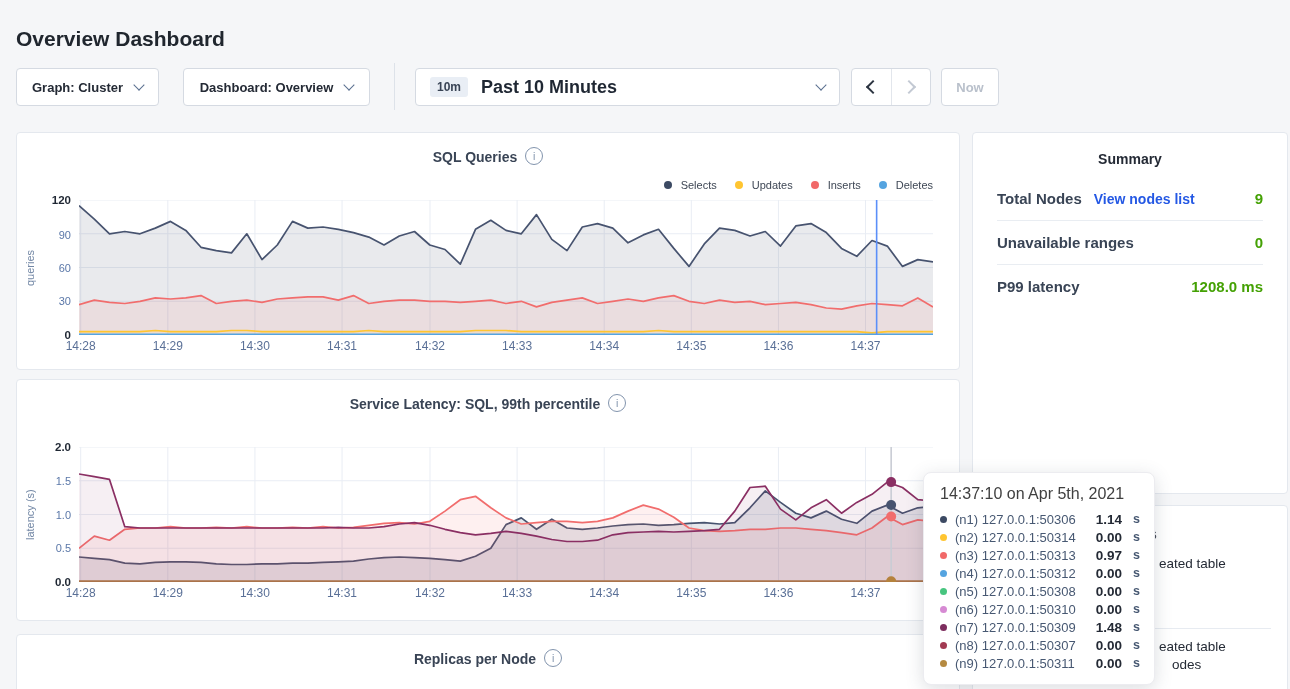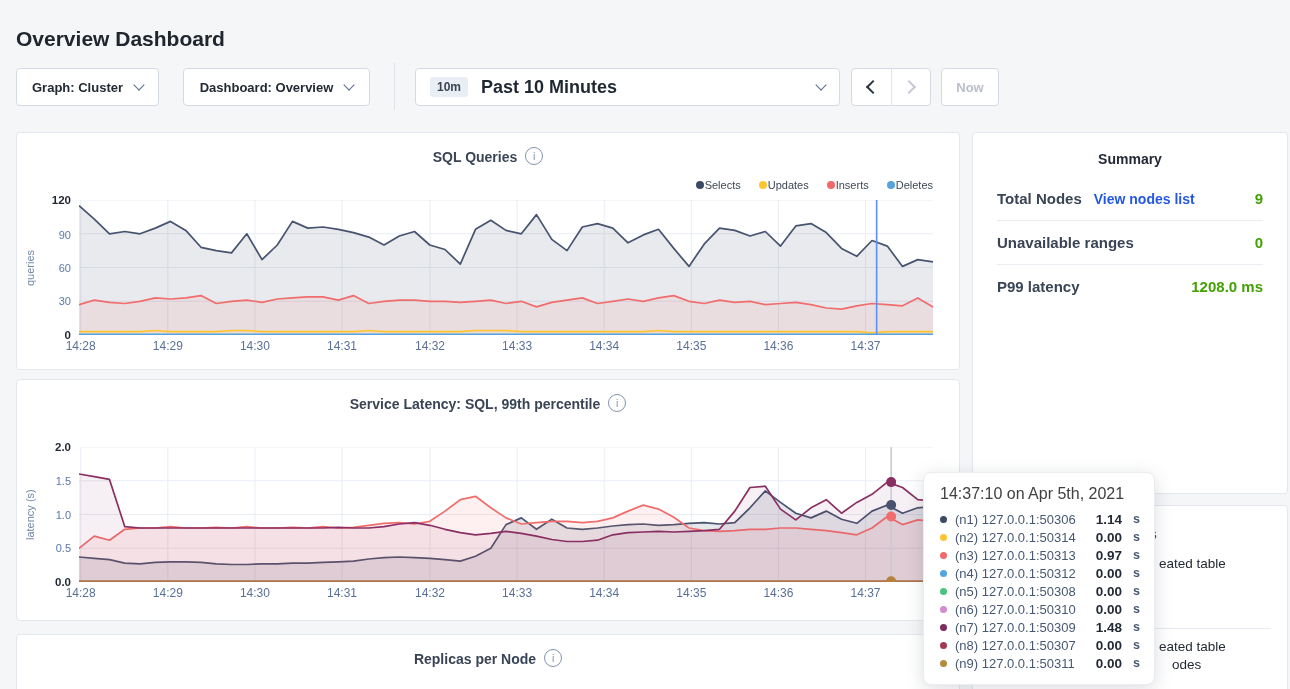--- a/index.html
+++ b/index.html
@@ -39,21 +39,21 @@
   #panel-replicas{left:16px;top:634px;width:944px;height:120px;}
   #panel-summary{left:972px;top:132px;width:316px;height:362px;}
   #panel-events{left:972px;top:505px;width:316px;height:240px;overflow:hidden;}
 
   .chart-title-row{position:absolute;top:14px;left:0;right:0;display:flex;align-items:flex-end;justify-content:center;gap:8px;}
   .chart-title{font-size:14px;font-weight:700;color:#394455;}
   .info-icon{width:16px;height:16px;border:1px solid #8294ad;border-radius:50%;color:#8294ad;font-size:10.5px;
       line-height:16px;text-align:center;flex:none;cursor:pointer;}
 
   .legend{position:absolute;top:46px;right:26px;display:flex;gap:18px;align-items:center;}
-  .legend-item{display:flex;gap:1px;align-items:center;font-size:11px;color:#3e4755;cursor:pointer;}
+  .legend-item{display:flex;gap:9px;align-items:center;font-size:11px;color:#3e4755;cursor:pointer;}
   .legend-dot{width:8px;height:8px;border-radius:50%;flex:none;}
 
   .plot{position:absolute;left:62px;top:67px;width:854px;height:135px;}
   .y-axis{position:absolute;left:20px;top:67px;width:38px;height:135px;}
   .ytick{position:absolute;right:4px;font-size:11px;color:#5a77a8;transform:translateY(-50%);white-space:nowrap;}
   .ytick.b{font-weight:700;color:#1f2733;font-size:11.5px;}
   .x-axis{position:absolute;left:62px;top:206px;width:854px;height:16px;}
   .xtick{position:absolute;font-size:12px;color:#5a7097;transform:translateX(-50%);white-space:nowrap;}
   .ylab{position:absolute;left:6px;top:67px;height:135px;width:14px;display:flex;align-items:center;justify-content:center;
       writing-mode:vertical-rl;transform:rotate(180deg);font-size:11px;color:#7287a5;}

